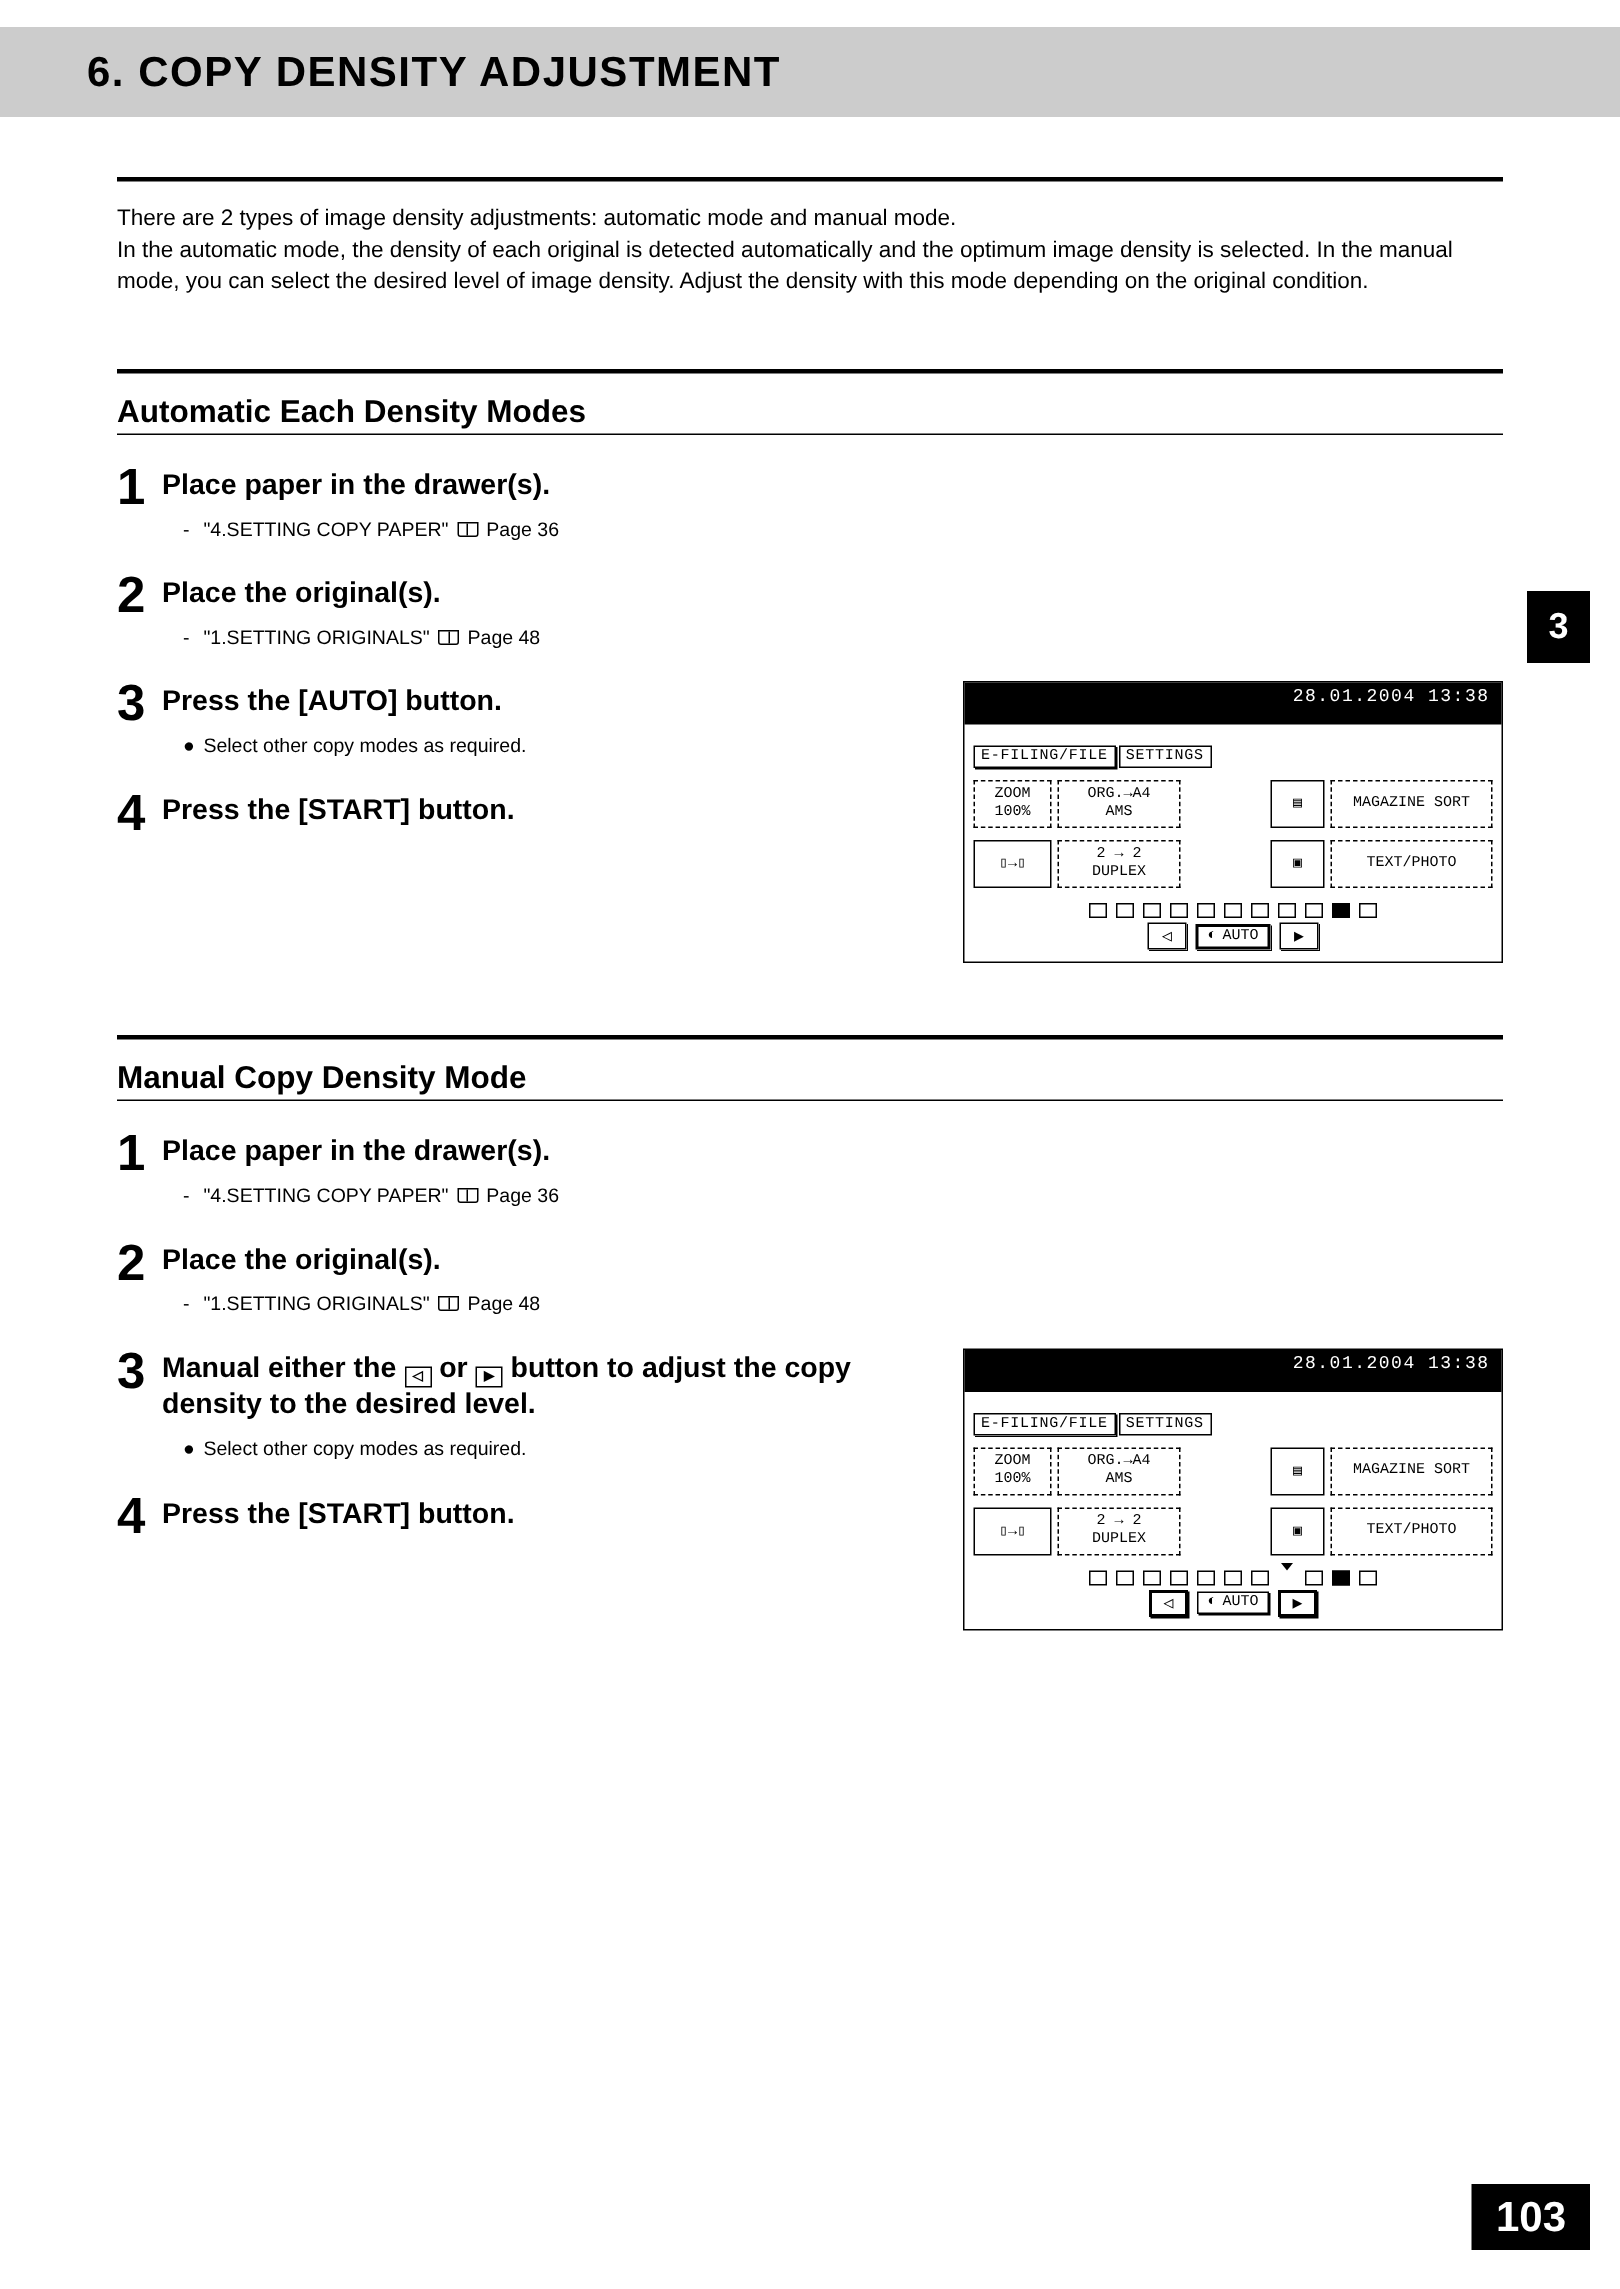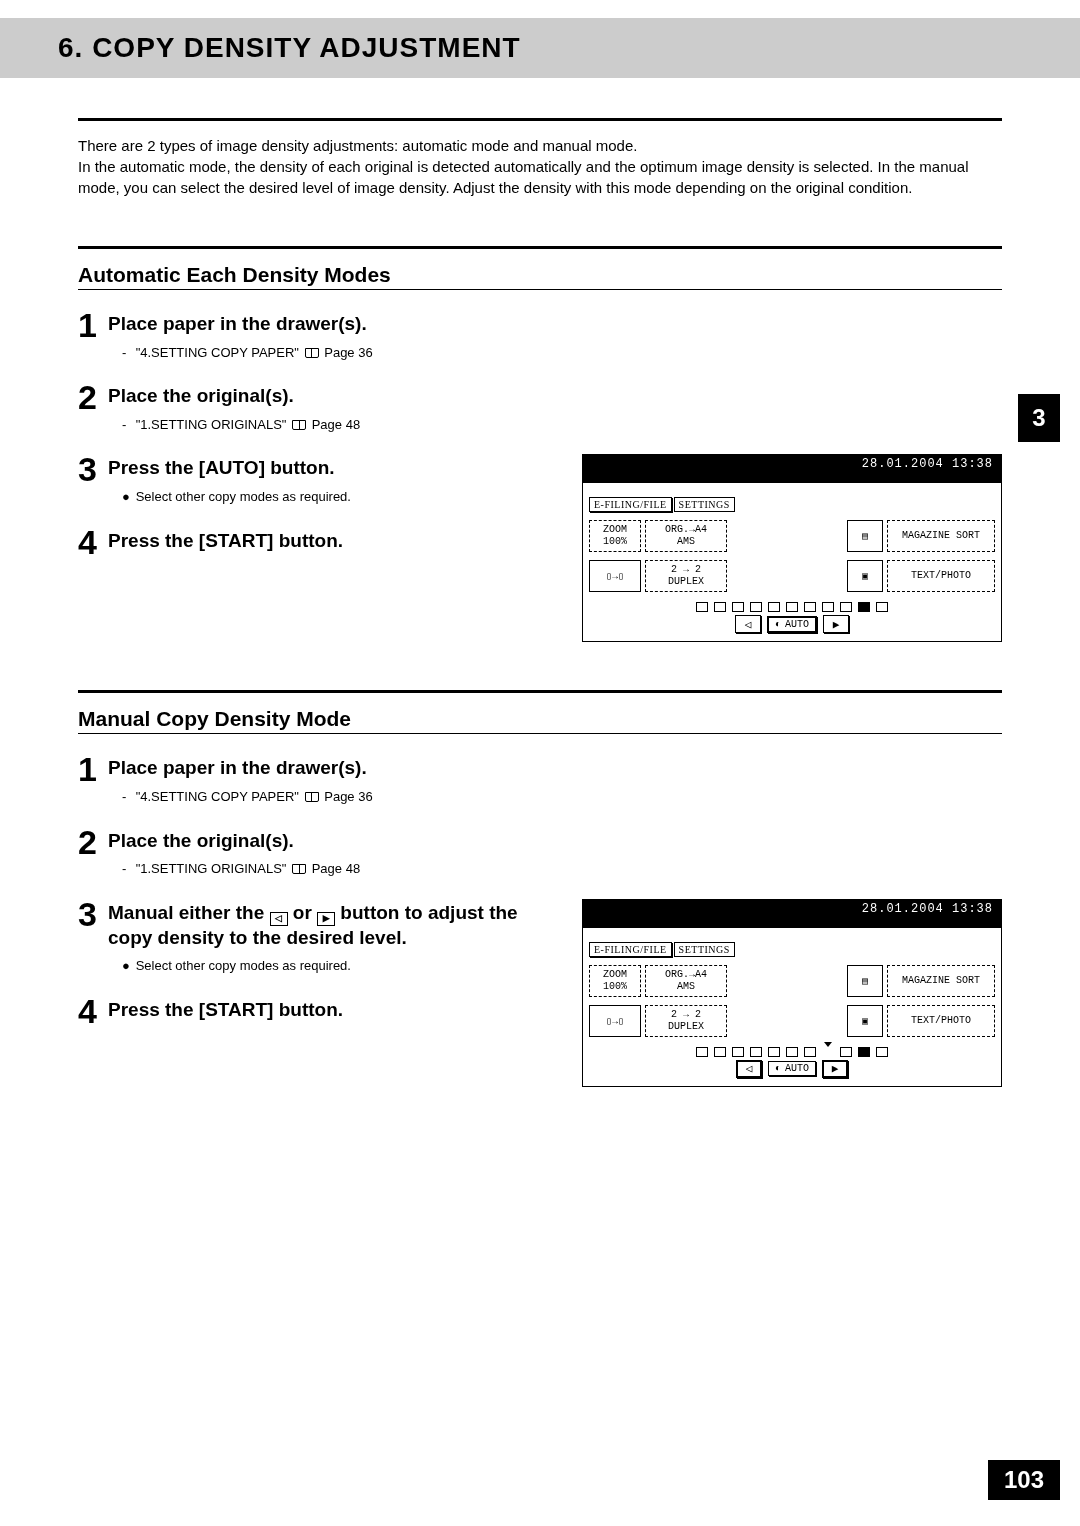--- a/index.html
+++ b/index.html
@@ -91,21 +91,21 @@
     margin: 0 2px;
     background: linear-gradient(#000,#000) center/1px 100% no-repeat;
   }
   .two-col {
     display: flex;
     align-items: flex-start;
     gap: 28px;
   }
   .two-col .left { flex: 1; }
   .panel {
-    width: 420px;
+    width: 360px;
     border: 1px solid #000;
     font-family: "Courier New", monospace;
     font-size: 12px;
     flex-shrink: 0;
   }
   .panel-top {
     background: #000;
     color: #fff;
     padding: 2px 8px;
     height: 28px;
@@ -118,21 +118,20 @@
   .panel-tabs {
     display:flex;
     gap:2px;
     padding: 0 6px 4px 6px;
   }
   .ptab {
     border:1px solid #000;
     padding:1px 4px;
     font-size:10px;
     letter-spacing:0.5px;
-    font-family:Liberation Serif, serif;
   }
   .ptab.shadow {
     box-shadow: 1px 1px 0 #000;
   }
   .panel-grid {
     display:flex;
     gap:4px;
     padding: 4px 6px;
   }
   .pg-btn {
@@ -196,21 +195,21 @@
     align-items:center;justify-content:center;
     font-size:9px;
     vertical-align:-2px;
   }
   .page-num {
     position:absolute;
     right:20px;
     bottom:26px;
     background:#000;
     color:#fff;
-    font-size:24px;
+    font-size:28px;
     font-weight:bold;
     padding:6px 16px;
   }
   .density-marker {
     width:12px;height:10px;
     position:relative;
   }
   .density-marker::before{
     content:"";
     position:absolute;

